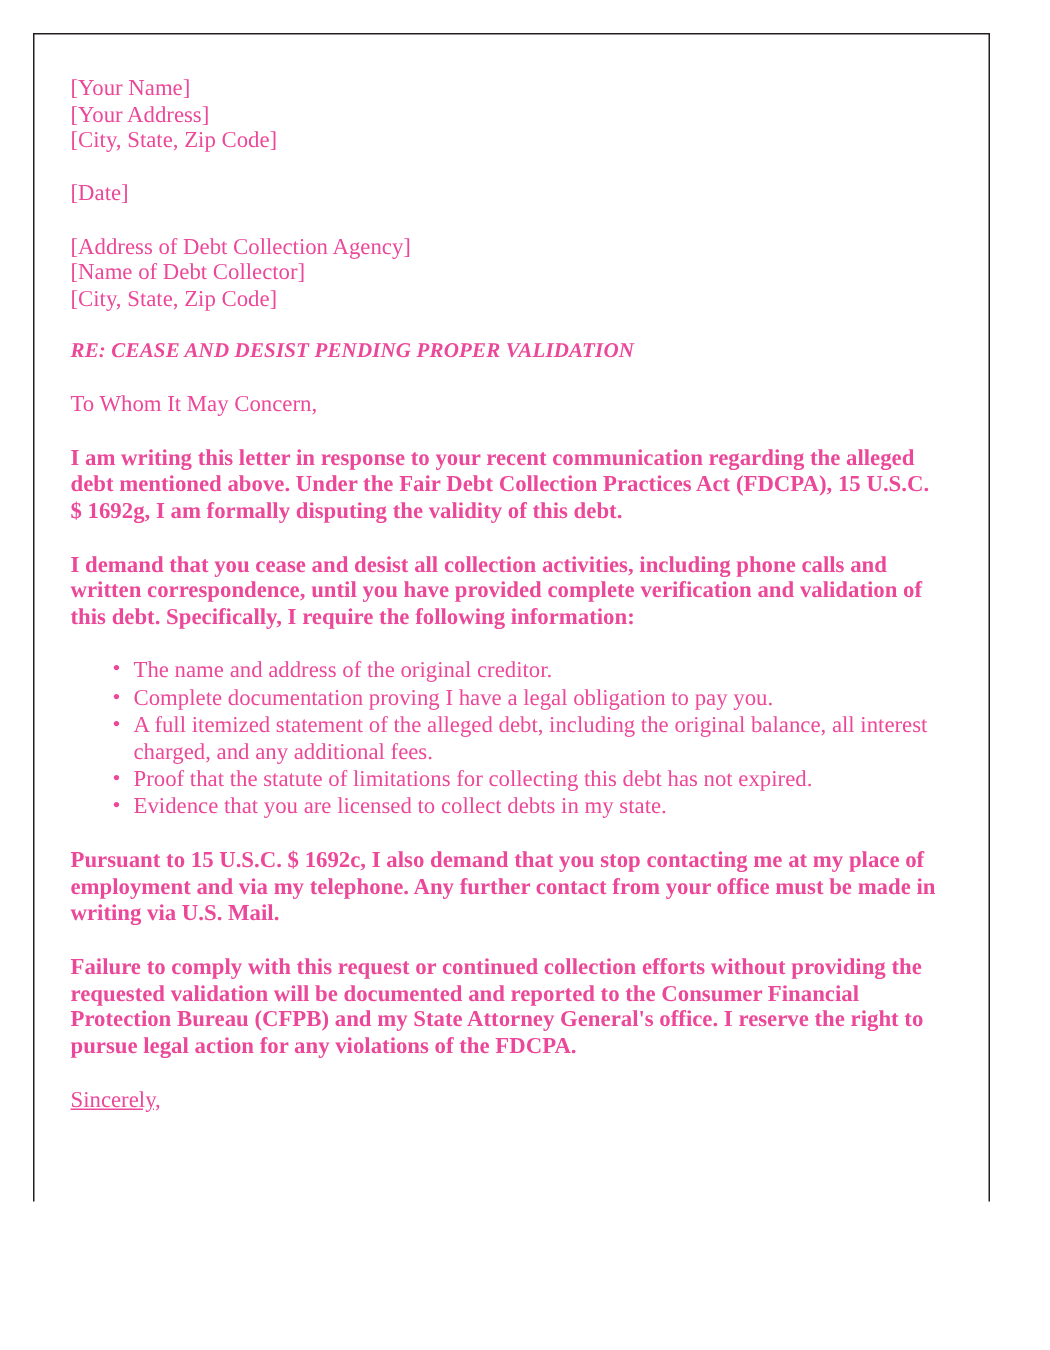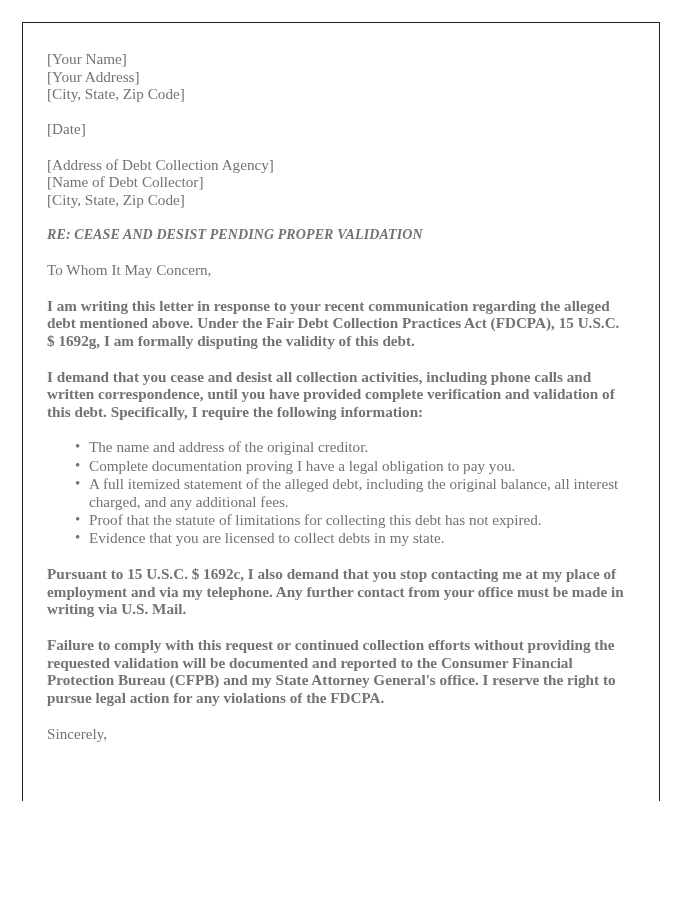--- a/index.html
+++ b/index.html
@@ -37,21 +37,21 @@
     overflow: hidden;
   }
 
   .letter-body {
     position: absolute;
     left: 24px;
     top: 27px;
     width: 582px;
     font-size: 15.2px;
     line-height: 17.6px;
-    color: #737373;
+    color: #ec4899;
     text-align: left;
   }
 
   .addr-block {
     margin: 0 0 17.6px 0;
   }
   .addr-line {
     display: block;
     white-space: pre;
   }
@@ -88,20 +88,21 @@
   ul.demand-list li .bullet-mark {
     position: absolute;
     left: 28px;
     top: 0;
     font-size: 15px;
     line-height: 17.8px;
   }
 
   .closing {
     margin: 0 0 17px 0;
+    text-decoration: underline;
   }
   .signature-line {
     margin: 0;
   }
 </style>
 </head>
 <body>
 
 <div class="page-viewport">
   <div class="letter-page">

